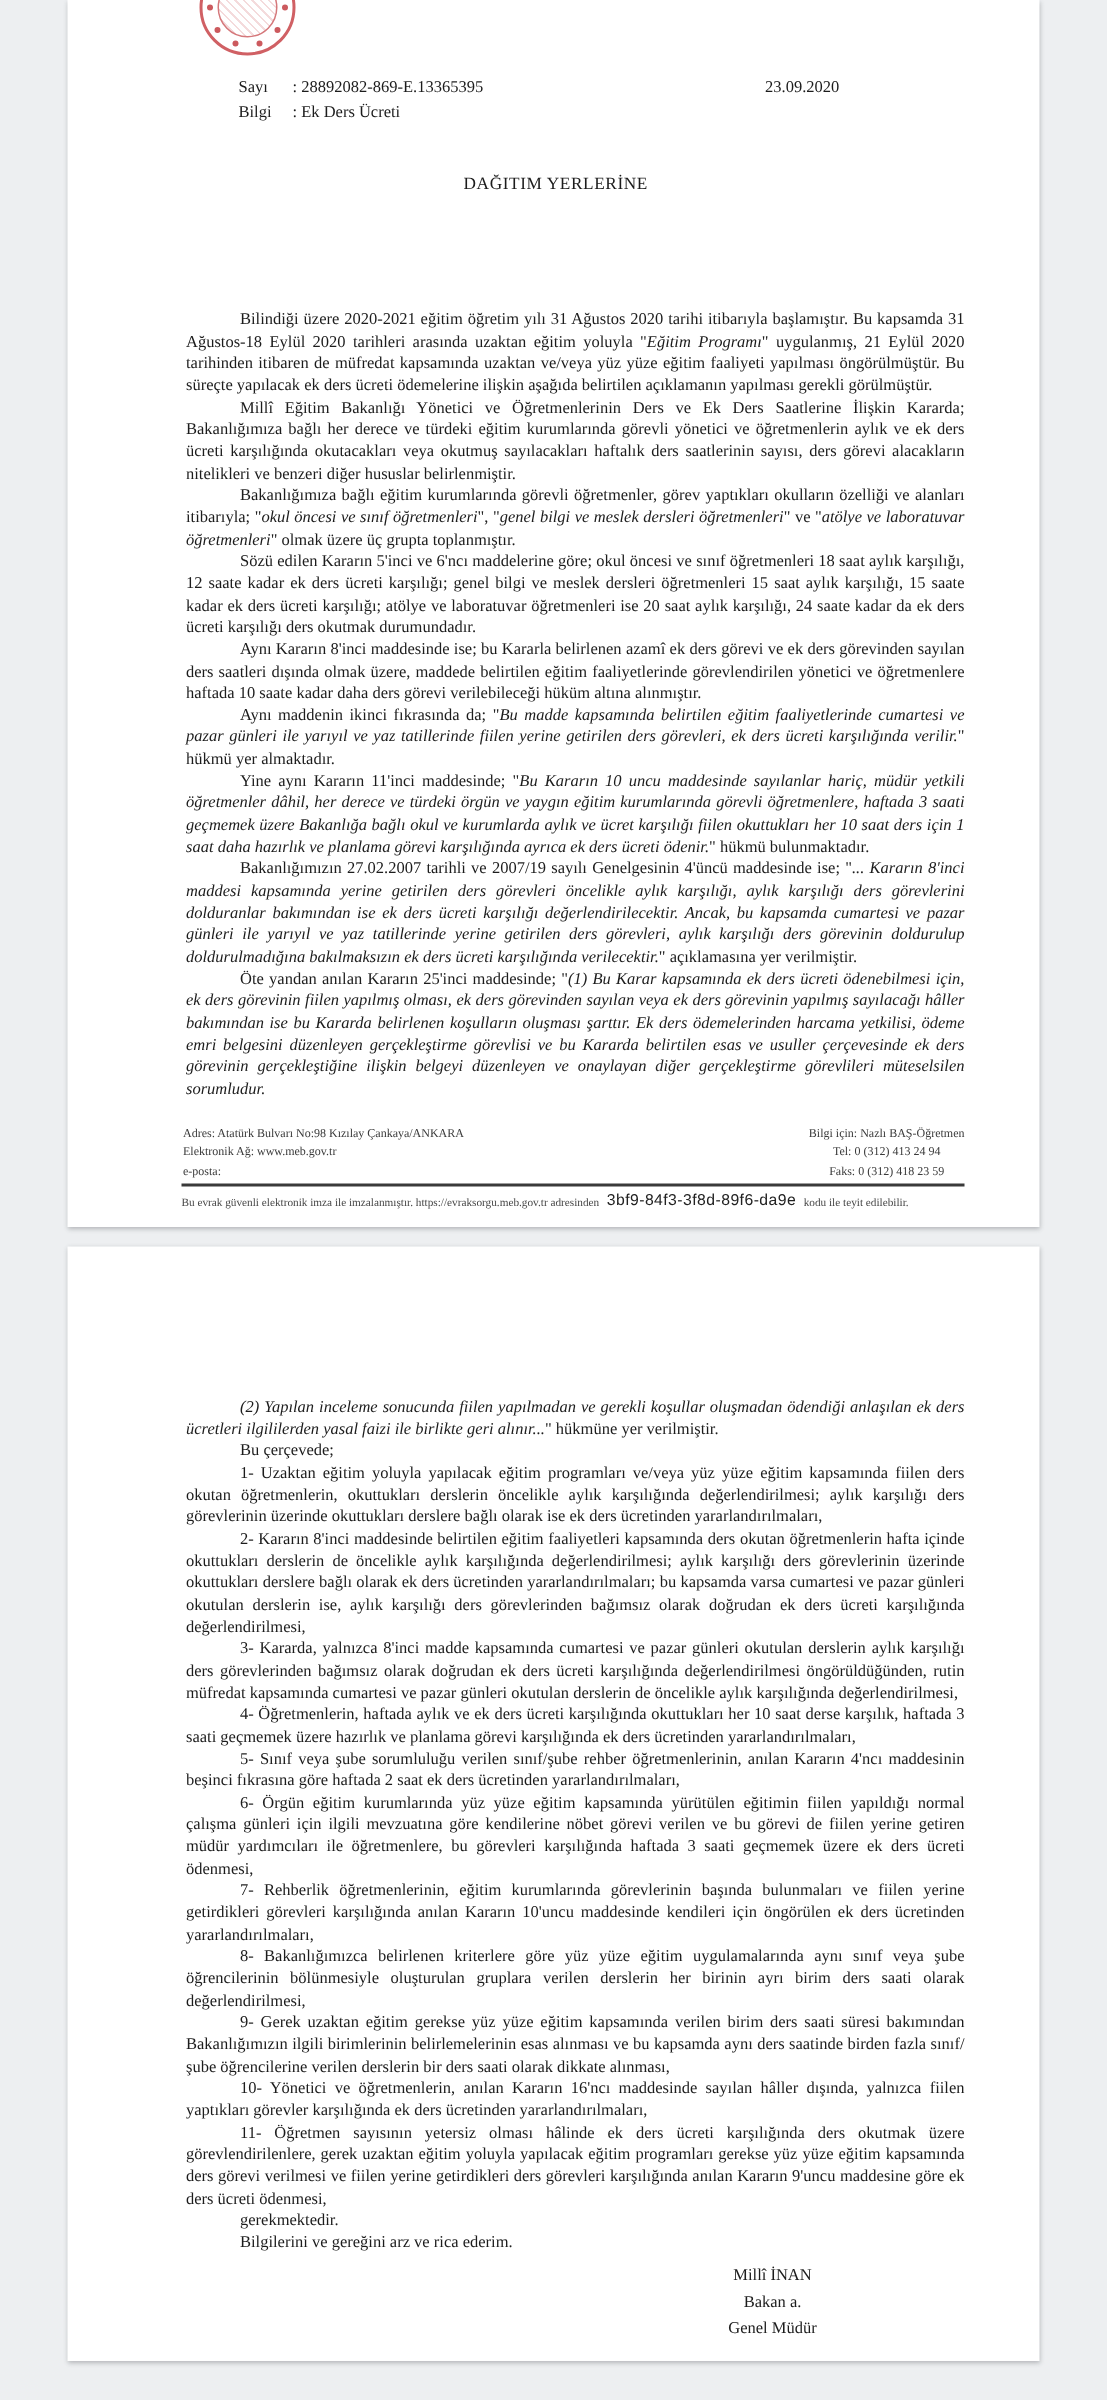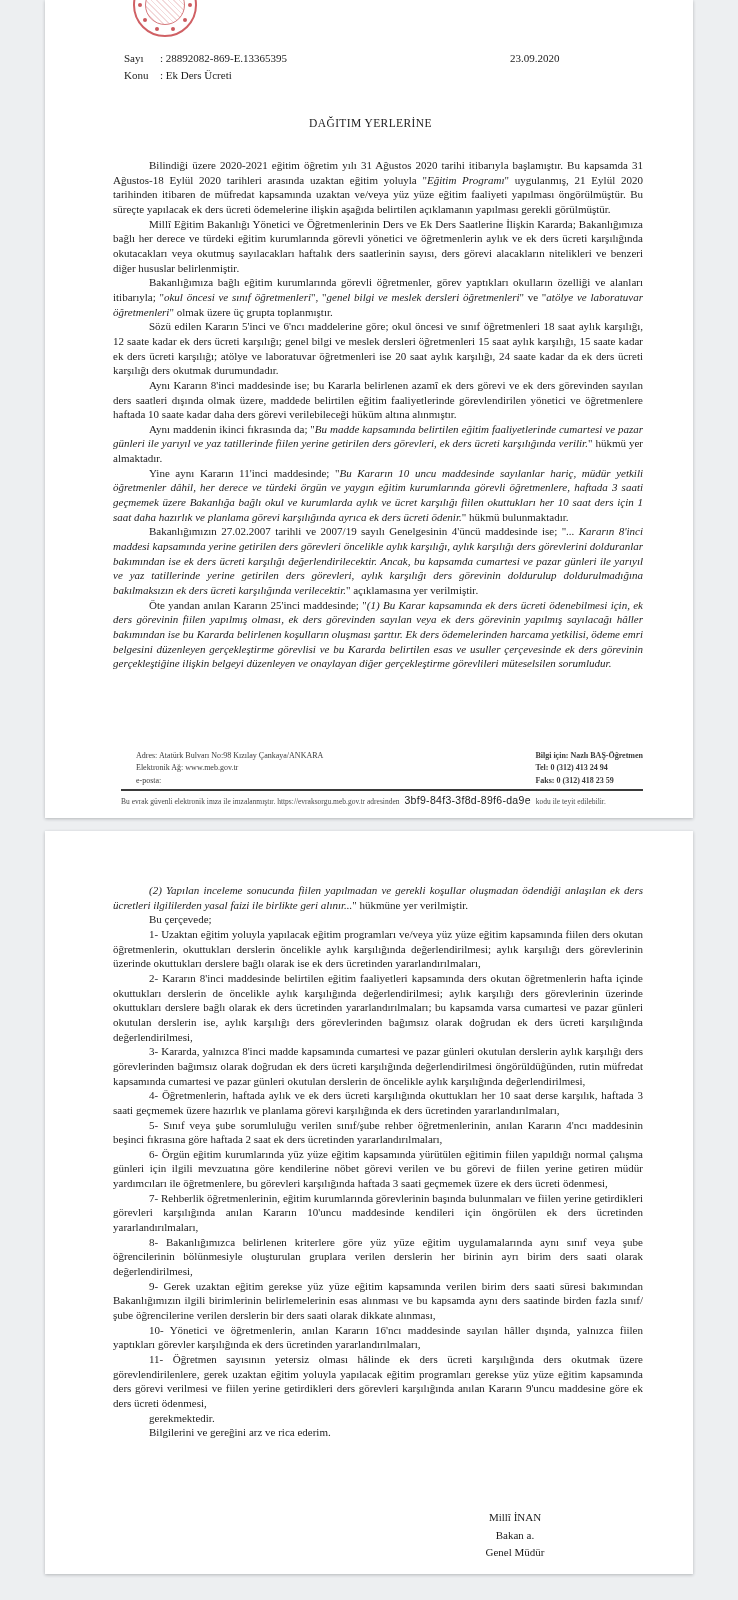--- a/index.html
+++ b/index.html
@@ -15,35 +15,35 @@
 
   
   .seal{position:absolute;left:88px;top:-27px;width:64px;height:64px;}
   .seal .outer{position:absolute;inset:0;border:2px solid #d06064;border-radius:50%;}
   .seal .inner{position:absolute;inset:12px;border:1px solid #d5787b;border-radius:50%;
     background:repeating-linear-gradient(45deg,rgba(205,90,94,.22) 0 1px,transparent 1px 4px);}
   .seal .dot{position:absolute;width:4px;height:4px;border-radius:50%;background:#cc5a5e;}
 
   .meta{position:absolute;top:50px;left:79px;right:50px;font-size:11px;line-height:17px;}
   .meta-row{position:relative;white-space:nowrap;}
-  .meta-label{display:inline-block;width:36px;}
+  .meta-label{display:inline-block;width:36px;margin-left:35px;}
   .meta-date{position:absolute;left:386px;top:0;}
 
   .heading{position:absolute;top:117px;left:79px;right:50px;text-align:center;
     font-size:11.5px;letter-spacing:.4px;transform:translateX(-13px);}
 
-  .body-text{position:absolute;left:68px;right:50px;}
+  .body-text{position:absolute;left:79px;right:50px;margin-top:48px;}
   .body1{top:158px;}
   .body2{top:52px;}
   .body-text p{margin:0;text-indent:36px;text-align:justify;font-size:11px;line-height:14.65px;}
   .it{font-style:italic;}
 
-  .footer{position:absolute;top:750px;left:91px;right:50px;display:flex;
+  .footer{position:absolute;top:750px;left:77px;right:50px;display:flex;
     justify-content:space-between;font-size:8px;line-height:12.3px;color:#3a3a3a;gap:43px;}
-  .fcol.right{text-align:left;font-weight:bold;}
+  .fcol.right{text-align:center;}
 
   .sepline{position:absolute;top:789px;left:76px;right:50px;border-top:2px solid #3a3a3a;}
   .verify{position:absolute;top:794px;left:76px;right:50px;display:flex;align-items:flex-end;
     gap:5px;font-size:7.5px;color:#474747;white-space:nowrap;}
   .verify .code{font-family:"Liberation Sans",sans-serif;font-size:10.5px;color:#222;
     letter-spacing:.3px;}
 
   .signature{position:absolute;top:678px;left:400px;width:140px;text-align:center;
     font-size:11px;line-height:17.5px;}
   .distribution{position:absolute;top:755px;left:77px;font-size:14px;}
@@ -64,21 +64,21 @@
     <span class="dot" style="left:5px;top:30px"></span>
 
   </div>
 
   <div class="meta">
     <div class="meta-row">
       <span class="meta-label">Sayı</span><span>: 28892082-869-E.13365395</span>
       <span class="meta-date">23.09.2020</span>
     </div>
     <div class="meta-row">
-      <span class="meta-label">Konu</span><span>: Ek Ders Ücreti</span>
+      <span class="meta-label">Bilgi</span><span>: Ek Ders Ücreti</span>
     </div>
   </div>
 
   <div class="heading">DAĞITIM YERLERİNE</div>
 
   <div class="body-text body1">
       <p><span>Bilindiği üzere 2020-2021 eğitim öğretim yılı 31 Ağustos 2020 tarihi itibarıyla başlamıştır. Bu kapsamda 31 Ağustos-18 Eylül 2020 tarihleri arasında uzaktan eğitim yoluyla "</span><span class="it">Eğitim Programı</span><span>" uygulanmış, 21 Eylül 2020 tarihinden itibaren de müfredat kapsamında uzaktan ve/veya yüz yüze eğitim faaliyeti yapılması öngörülmüştür. Bu süreçte yapılacak ek ders ücreti ödemelerine ilişkin aşağıda belirtilen açıklamanın yapılması gerekli görülmüştür.</span></p>
       <p><span>Millî Eğitim Bakanlığı Yönetici ve Öğretmenlerinin Ders ve Ek Ders Saatlerine İlişkin Kararda; Bakanlığımıza bağlı her derece ve türdeki eğitim kurumlarında görevli yönetici ve öğretmenlerin aylık ve ek ders ücreti karşılığında okutacakları veya okutmuş sayılacakları haftalık ders saatlerinin sayısı, ders görevi alacakların nitelikleri ve benzeri diğer hususlar belirlenmiştir.</span></p>
       <p><span>Bakanlığımıza bağlı eğitim kurumlarında görevli öğretmenler, görev yaptıkları okulların özelliği ve alanları itibarıyla; "</span><span class="it">okul öncesi ve sınıf öğretmenleri</span><span>", "</span><span class="it">genel bilgi ve meslek dersleri öğretmenleri</span><span>" ve "</span><span class="it">atölye ve laboratuvar öğretmenleri</span><span>" olmak üzere üç grupta toplanmıştır.</span></p>
       <p><span>Sözü edilen Kararın 5'inci ve 6'ncı maddelerine göre; okul öncesi ve sınıf öğretmenleri 18 saat aylık karşılığı, 12 saate kadar ek ders ücreti karşılığı; genel bilgi ve meslek dersleri öğretmenleri 15 saat aylık karşılığı, 15 saate kadar ek ders ücreti karşılığı; atölye ve laboratuvar öğretmenleri ise 20 saat aylık karşılığı, 24 saate kadar da ek ders ücreti karşılığı ders okutmak durumundadır.</span></p>

